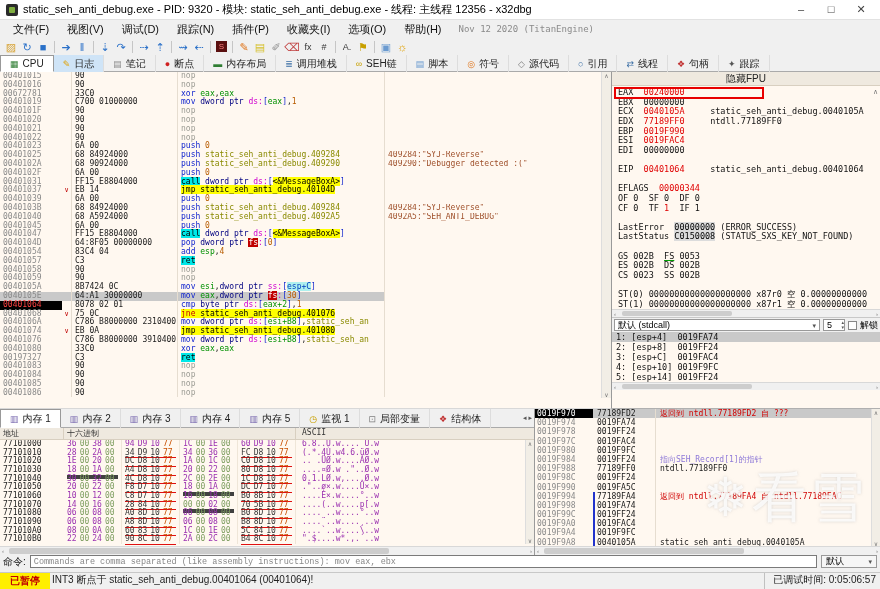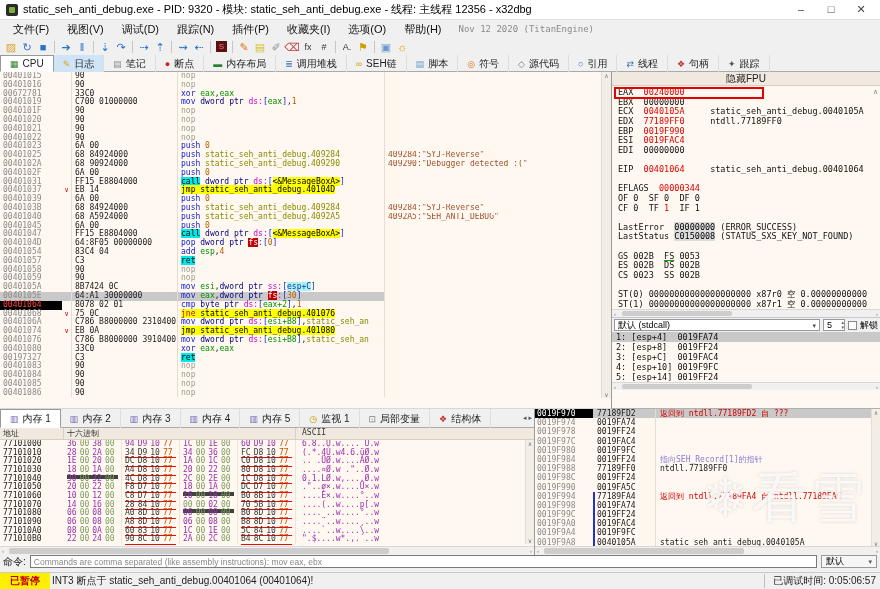--- a/index.html
+++ b/index.html
@@ -115,26 +115,26 @@
   .sc-red{color:#d00000}.sc-purple{color:#8f7ad8}.sc-black{color:#1a1a1a}
   .srow.sel{background:#c9c9c9}
   .srow.sel .sa{background:#000;color:#fff}
   #stack-vscroll{height:138px}
   #stack-hscroll{flex:0 0 9px}
 
   
   #cmdbar{height:17px;display:flex;align-items:flex-start;background:#f0f0f0;padding:0 3px;gap:4px}
   #cmd-label{font-size:10px;color:#111;white-space:nowrap}
   #cmd-input{flex:1;height:13px;border:1px solid #7a7a7a;background:#fff;
-             font-family:Liberation Sans, sans-serif;font-size:8.5px;color:#444;padding:0 3px}
+             font-family:Liberation Mono, monospace;font-size:8.5px;color:#444;padding:0 3px}
   #cmd-input::placeholder{color:#888}
   #cmd-profile{width:56px;height:13px;border:1px solid #999;background:#f6f6f6;font-size:9px;
                display:flex;align-items:center;justify-content:space-between;padding:0 4px}
 
-  #statusbar{height:17px;display:flex;align-items:center;background:#f0f0f0;border-top:1px solid #c8c8c8}
+  #statusbar{height:17px;display:flex;background:#f0f0f0;border-top:1px solid #c8c8c8}
   #status-state{background:#ffef00;color:#c00000;font-size:10px;font-weight:bold;
                 padding:0 10px;line-height:16px;height:16px}
   #status-msg{font-size:10px;color:#222;padding-left:2px;white-space:nowrap;overflow:hidden}
   #status-right{margin-left:auto;font-size:10px;color:#222;padding-right:4px;white-space:nowrap;
                 border-left:1px solid #c0c0c0;padding-left:8px}
 
   #watermark{position:absolute;right:12px;top:462px;font-size:54px;color:rgba(255,255,255,0.8);
              text-shadow:0 0 3px rgba(180,180,180,0.55);pointer-events:none;z-index:9;letter-spacing:4px}
 </style>
 </head>

